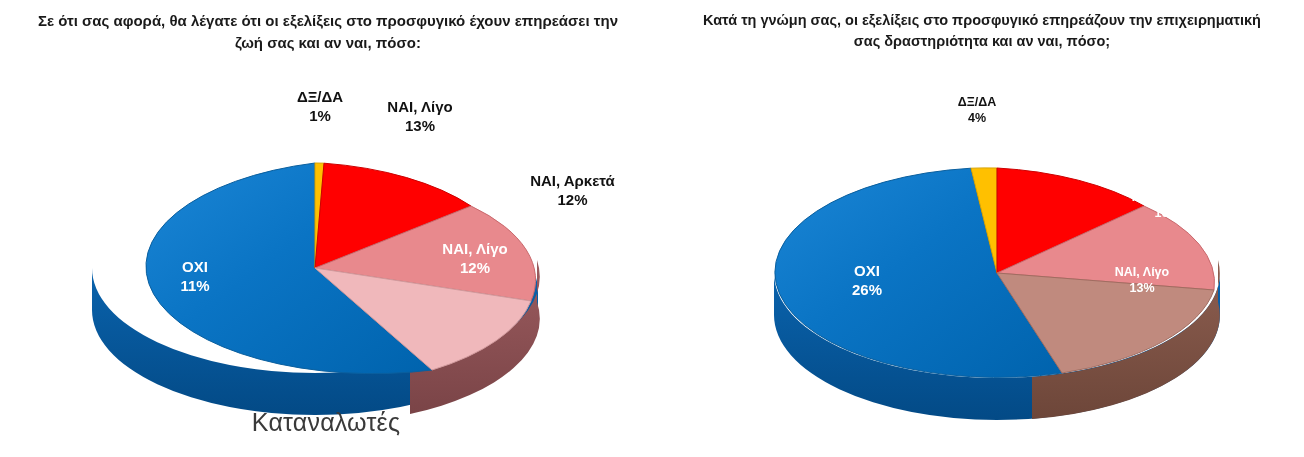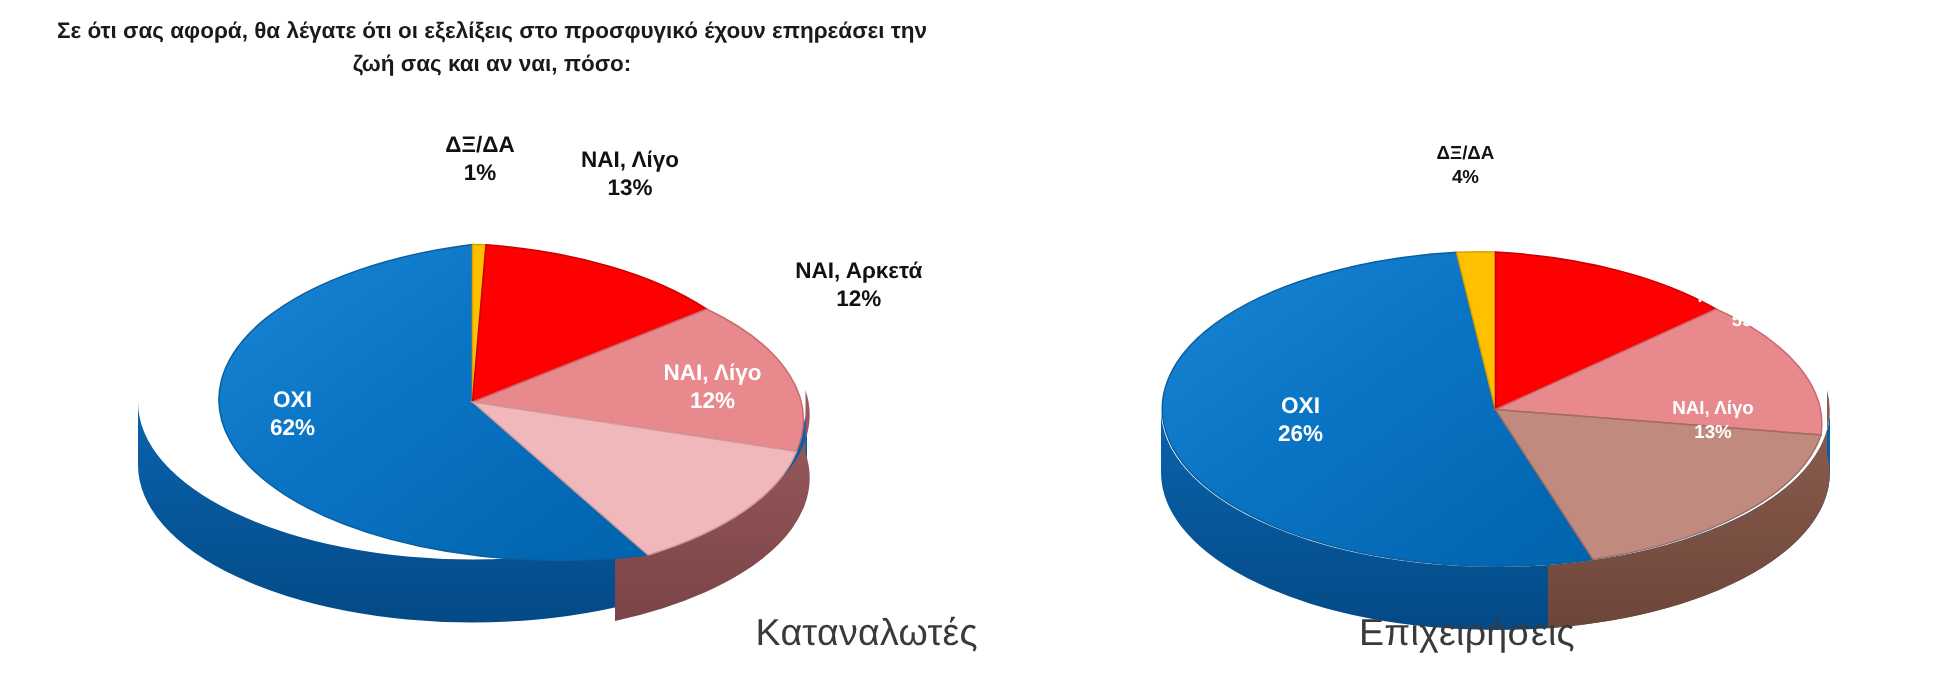--- a/index.html
+++ b/index.html
@@ -101,28 +101,29 @@
       <span>12%</span>
     </div>
 
     <div class="lbl w" style="left:415px;top:240px;width:120px;">
       <span>ΝΑΙ, Λίγο</span><br>
       <span>12%</span>
     </div>
 
     <div class="lbl w" style="left:150px;top:258px;width:90px;">
       <span>ΟΧΙ</span><br>
-      <span>62%</span>
+      <span>11%</span>
     </div>
 
-    <div class="pcaption" style="top:408px;text-align:right;">Καταναλωτές</div>
+    <div class="pcaption" style="top:408px;">Καταναλωτές</div>
   </div>
 
   <div class="panel right">
 
+    <div class="ptitle r">Κατά τη γνώμη σας, οι εξελίξεις στο προσφυγικό επηρεάζουν την επιχειρηματική σας δραστηριότητα και αν ναι, πόσο;</div>
 
     <div class="stage" style="left:110px;top:125px;">
       <svg width="470" height="300" viewBox="0 0 470 300">
         <defs>
           <linearGradient id="rblueSide" x1="0" y1="0" x2="0" y2="1">
             <stop offset="0%" stop-color="#0a63ad"></stop>
             <stop offset="100%" stop-color="#034a86"></stop>
           </linearGradient>
           <linearGradient id="rblueTop" x1="0" y1="0" x2="1" y2="1">
             <stop offset="0%" stop-color="#1b86d6"></stop>
@@ -156,29 +157,28 @@
     </div>
 
     <div class="lbl small mixed w" style="left:380px;top:142px;width:110px;">
       <span class="bold">ΝΑΙ,</span>
       <span class="norm">Πολύ</span><br>
       <span class="bold">13%</span>
     </div>
 
     <div class="lbl small w" style="left:455px;top:190px;width:120px;">
       <span>ΝΑΙ, Αρκετά</span><br>
-      <span>55%</span>
+      <span>16%</span>
     </div>
 
     <div class="lbl small w" style="left:430px;top:265px;width:120px;">
       <span>ΝΑΙ, Λίγο</span><br>
       <span>13%</span>
     </div>
 
     <div class="lbl w" style="left:170px;top:262px;width:90px;">
       <span>ΟΧΙ</span><br>
       <span>26%</span>
     </div>
 
-    <div class="pcaption" style="top:408px;">Επιχειρήσεις</div>
   </div>
 
 </div>
 
 </body></html>

